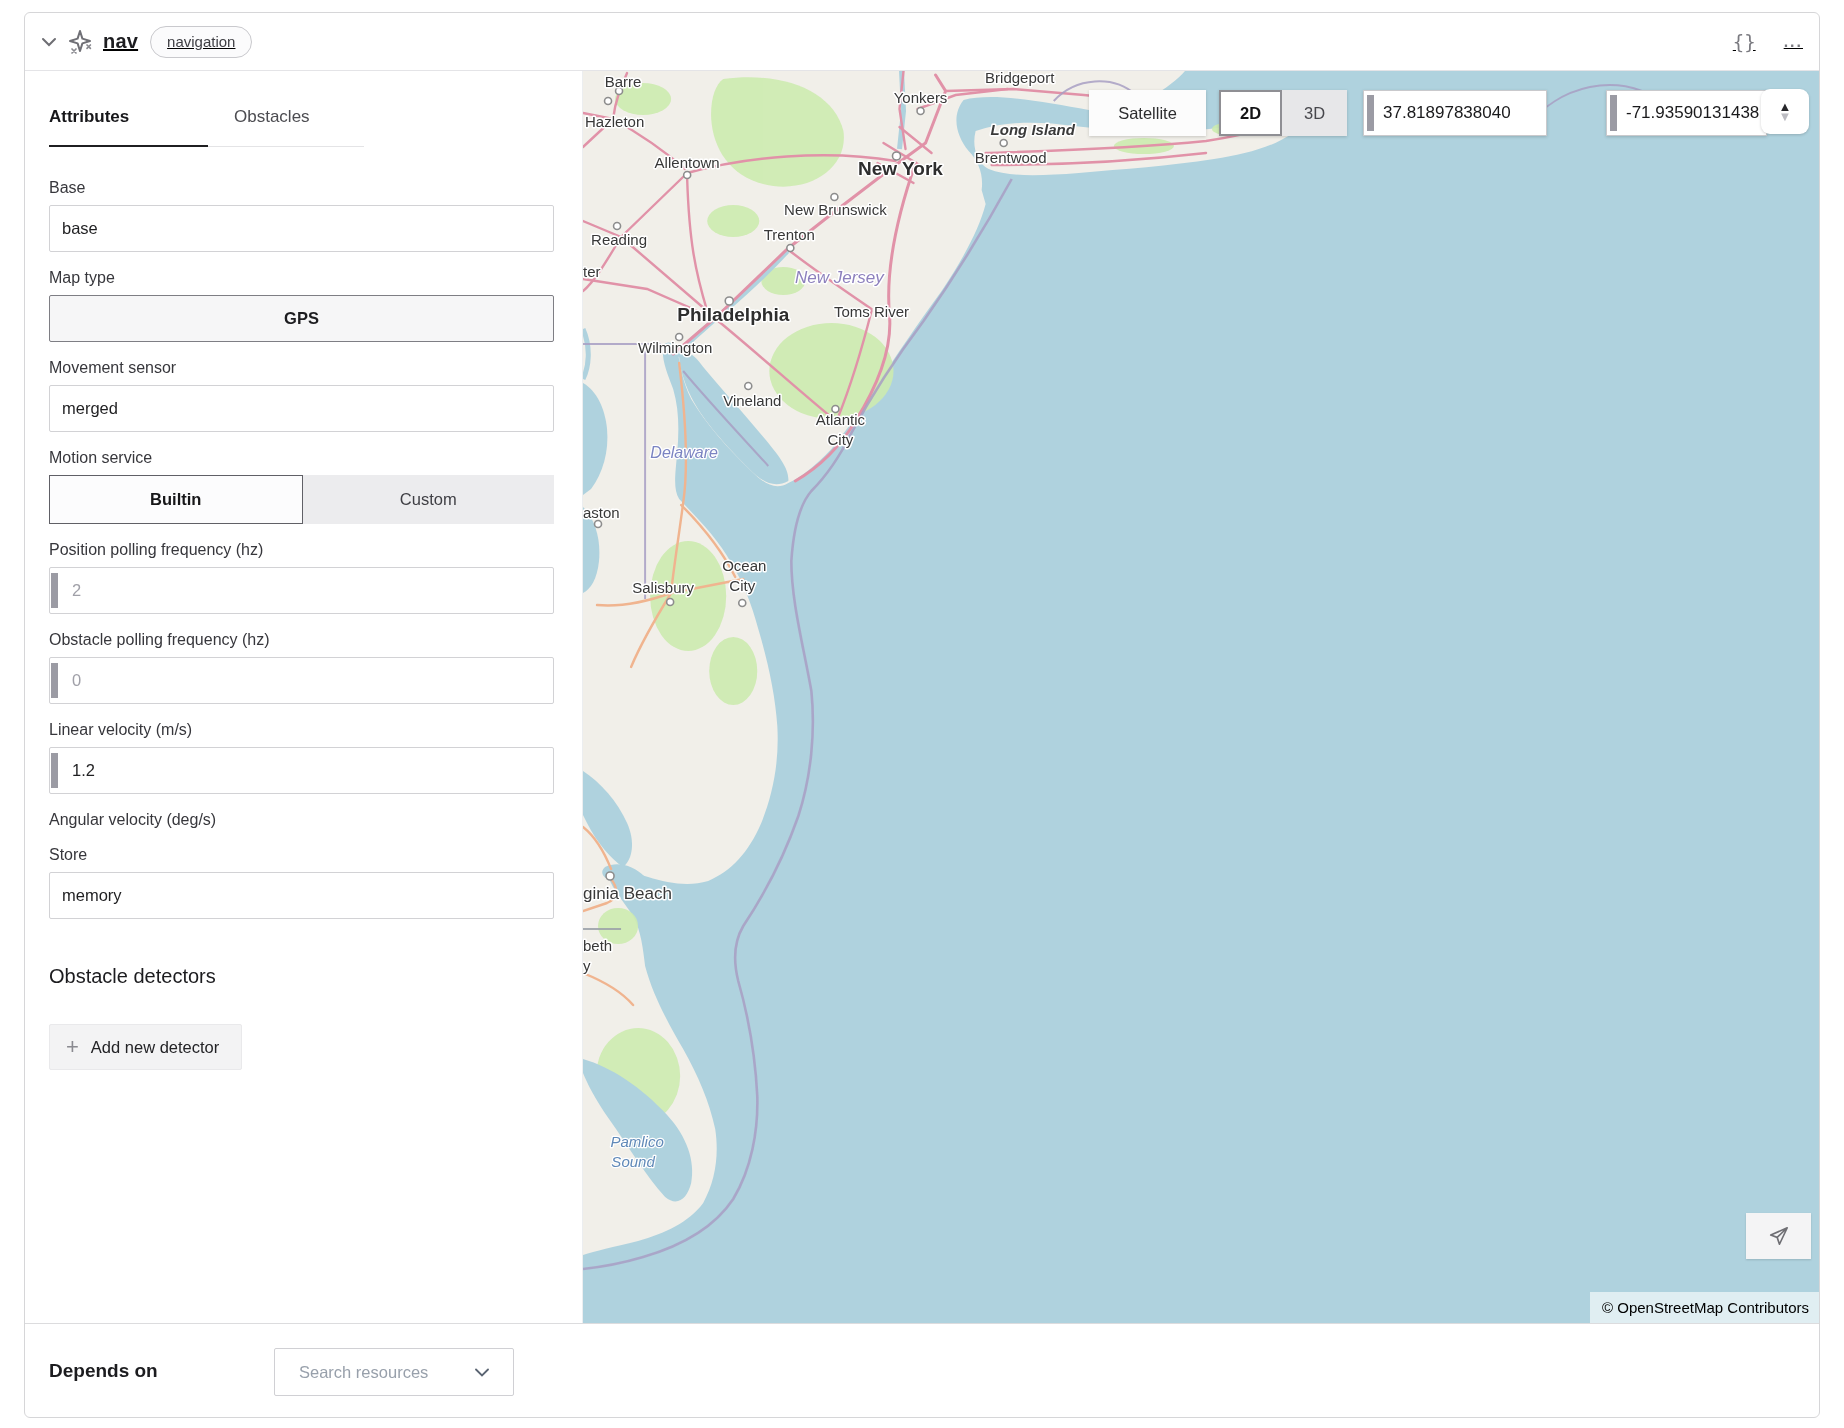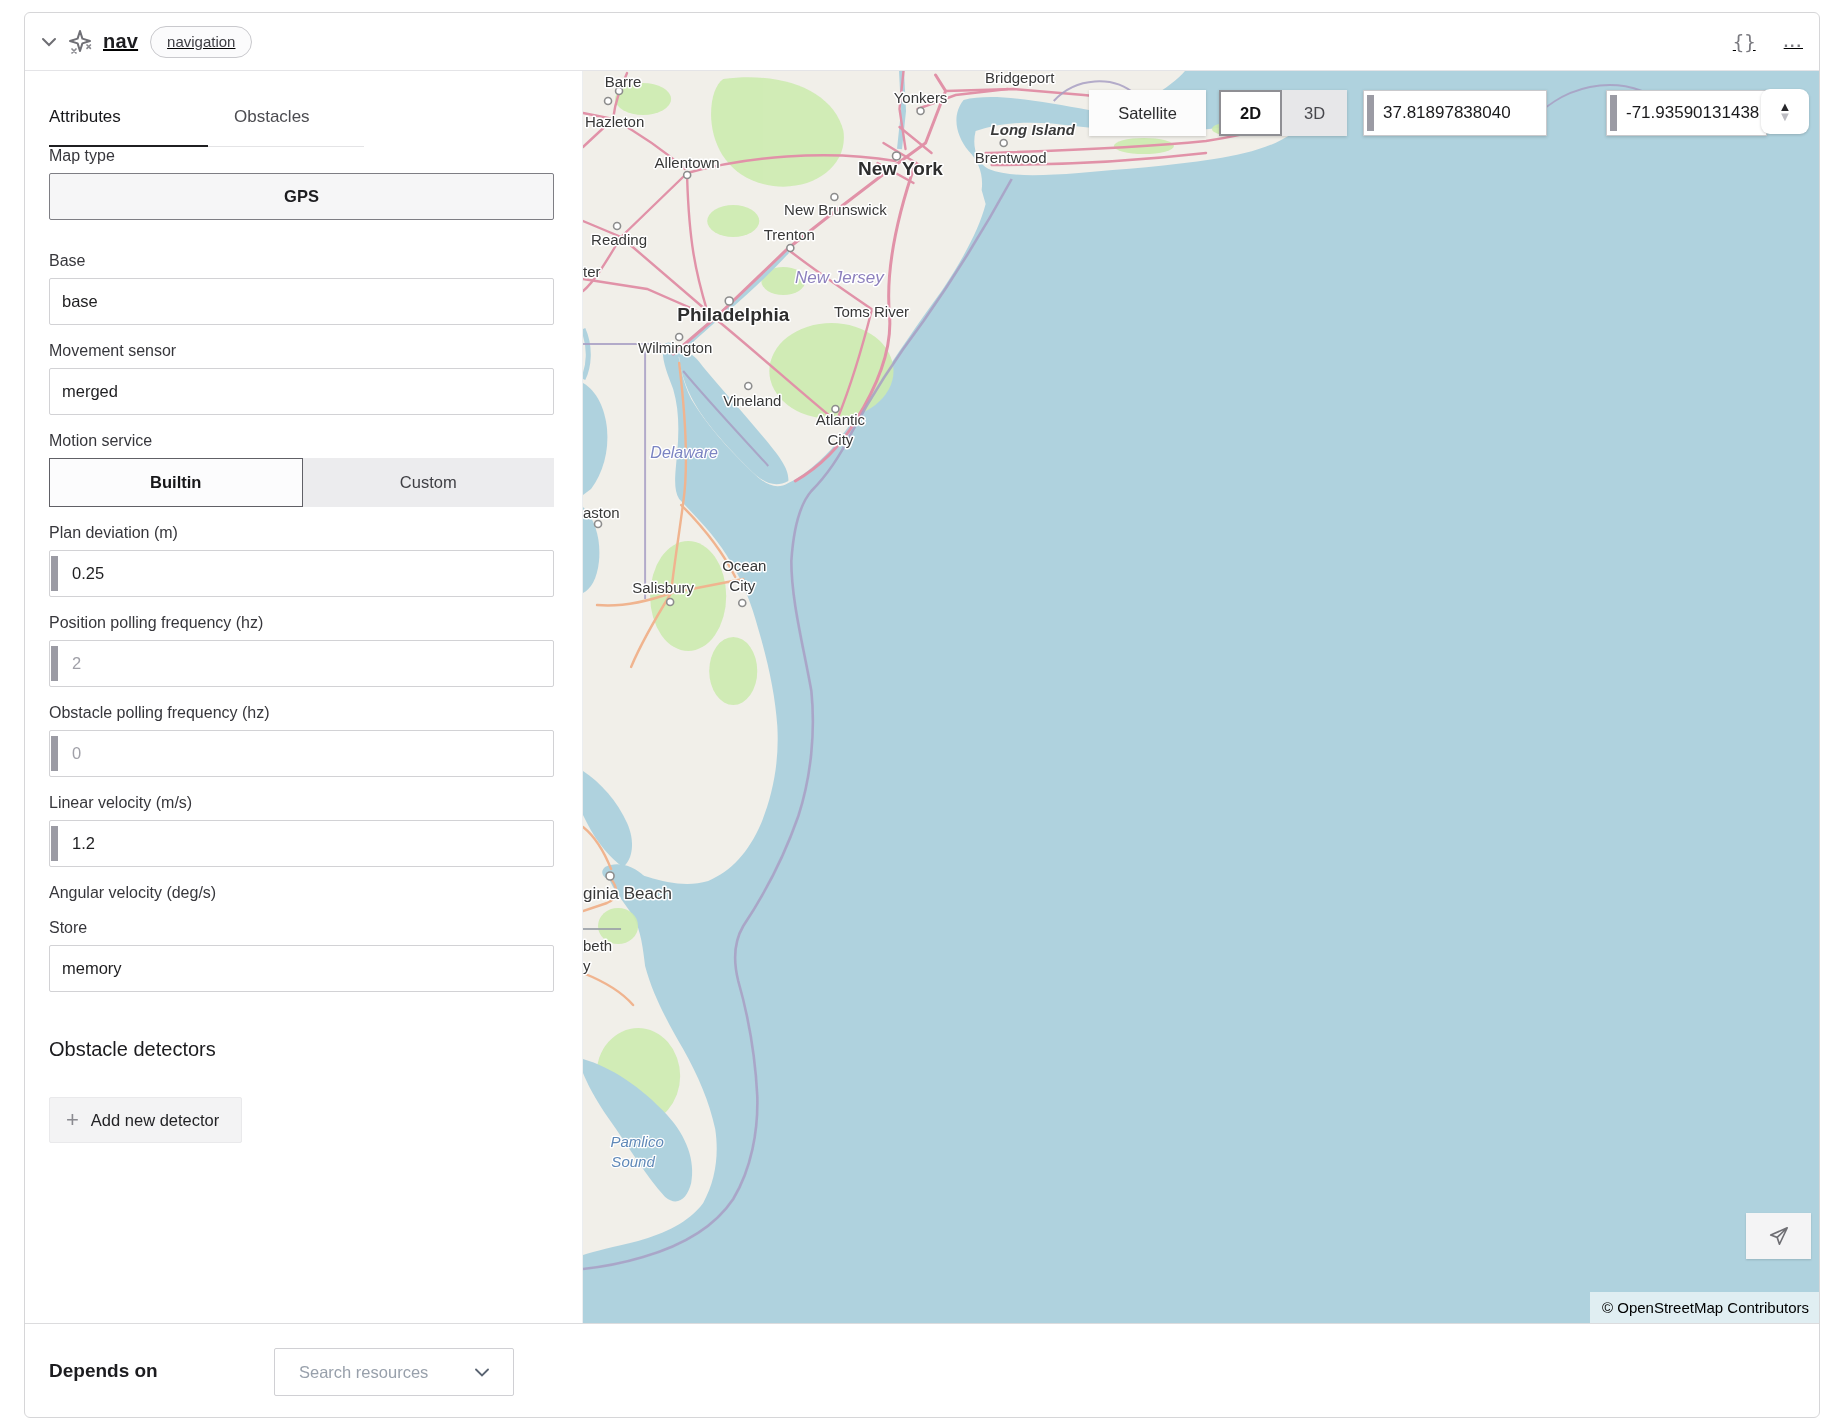--- a/index.html
+++ b/index.html
@@ -18,21 +18,21 @@
            border:1px solid #c9c9cd; border-radius:999px; background:#fbfbfc; font-size:15px; color:#3f3f44; }
   .hdr-right { margin-left:auto; display:flex; align-items:center; gap:28px; }
   .icon-btn { color:#7a7a80; font-size:19px; cursor:pointer; font-family:"DejaVu Sans Mono", monospace; }
   .dots { letter-spacing:2px; font-weight:bold; color:#7a7a80; font-size:16px; cursor:pointer; }
 
   
   .left { position:absolute; left:0; top:58px; width:558px; height:1252px; padding:36px 28px 0 24px;
           border-right:1px solid #eceef0; overflow:hidden; }
   .tabs { display:flex; }
   .tab { height:40px; font-size:17px; display:flex; align-items:flex-start; justify-content:flex-start; cursor:pointer; }
-  .tab.active { width:159px; font-weight:normal; color:#17171a; border-bottom:2px solid #1f1f21; }
+  .tab.active { width:159px; font-weight:bold; color:#17171a; border-bottom:2px solid #1f1f21; }
   .tab.inactive { width:156px; color:#4c4c51; border-bottom:1px solid #e4e4e6; padding-left:26px; }
   .fld { margin-bottom:17px; }
   .fld label { display:block; font-size:16px; color:#37373c; margin-bottom:8px; }
   .tbx { position:relative; }
   .tbx input { width:100%; height:47px; border:1px solid #d2d2d5; border-radius:2px; background:#fff;
                font-size:16.5px; color:#1f1f21; padding:0 12px; font-family:"Liberation Sans", sans-serif; outline:none; }
   .tbx.num input { padding-left:22px; }
   .tbx.num::before { content:""; position:absolute; left:2px; top:6px; bottom:6px; width:7px; background:#9b9ba4; z-index:2; }
   .tbx input::placeholder { color:#a0a0a8; }
   .gps-btn { width:100%; height:47px; background:#f6f6f7; border:1px solid #7e7e84; border-radius:2px;
@@ -120,47 +120,43 @@
       <span class="dots">...</span>
     </span>
   </div>
 
   <div class="left">
     <div class="tabs">
       <div class="tab active">Attributes</div>
       <div class="tab inactive">Obstacles</div>
     </div>
 
-    <div class="fld">
-      <label>Map type</label>
-      <button class="gps-btn">GPS</button>
-    </div>
-
     <div class="fld" style="margin-top:32px;">
       <label>Base</label>
       <div class="tbx"><input value="base" style=""></div>
+    </div>
+
+    <div class="fld">
+      <label>Map type</label>
+      <button class="gps-btn">GPS</button>
     </div>
 
     <div class="fld">
       <label>Movement sensor</label>
       <div class="tbx"><input value="merged" style=""></div>
     </div>
 
     <div class="fld">
       <label>Motion service</label>
       <div class="seg">
         <div class="opt sel">Builtin</div>
         <div class="opt uns">Custom</div>
       </div>
     </div>
 
-    <div class="fld">
-      <label>Plan deviation (m)</label>
-      <div class="tbx num"><input value="0.25" style=""></div>
-    </div>
 
     <div class="fld">
       <label>Position polling frequency (hz)</label>
       <div class="tbx num"><input placeholder="2" style=""></div>
     </div>
 
     <div class="fld">
       <label>Obstacle polling frequency (hz)</label>
       <div class="tbx num"><input placeholder="0" style=""></div>
     </div>

